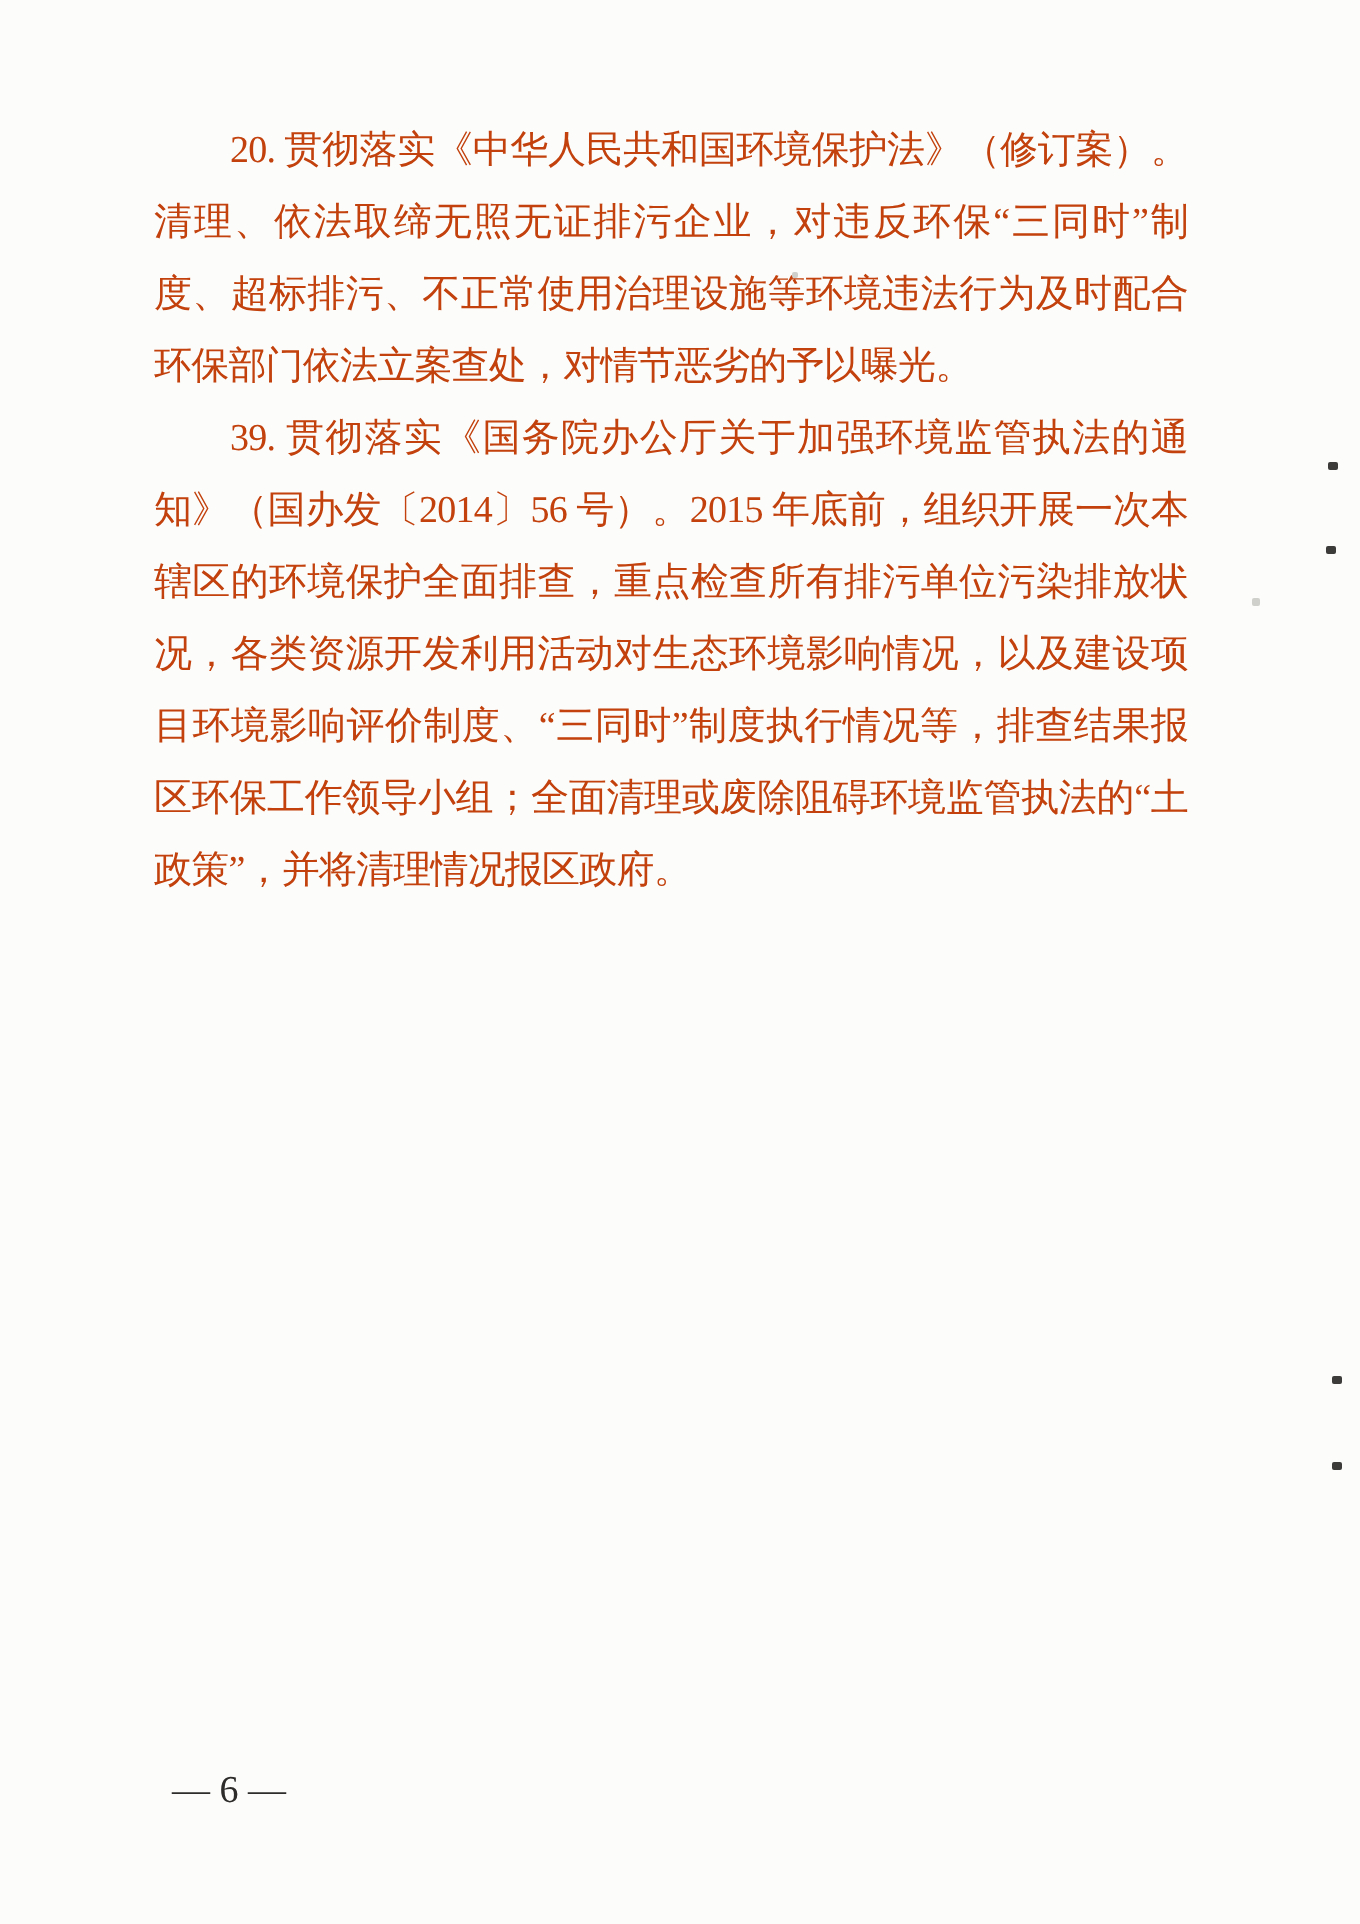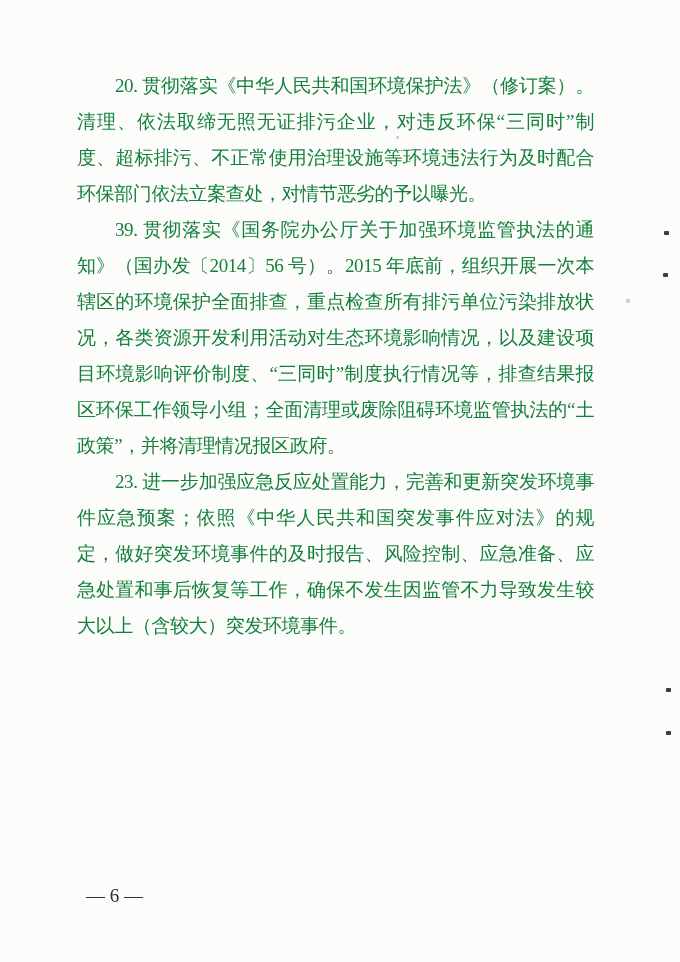--- a/index.html
+++ b/index.html
@@ -18,23 +18,23 @@
     position: absolute;
     left: 0;
     top: 0;
     width: 680px;
     height: 962px;
     background: #fcfcfb;
   }
   .content {
     position: absolute;
     left: 77px;
-    top: 68px;
+    top: 58px;
     width: 517px;
-    color: #15803d;
+    color: #c2410c;
     font-size: 19px;
     line-height: 36px;
     text-align: justify;
     letter-spacing: -0.4px;
   }
   .content p.para {
     margin: 0;
     padding: 0;
     text-indent: 2em;
   }
@@ -61,21 +61,20 @@
   #speck-6 { left: 396px; top: 136px; width: 3px; height: 3px; }
 </style>
 </head>
 <body>
 
 <div class="page">
 
   <div class="content">
     <p class="para">20. 贯彻落实《中华人民共和国环境保护法》（修订案）。清理、依法取缔无照无证排污企业，对违反环保“三同时”制度、超标排污、不正常使用治理设施等环境违法行为及时配合环保部门依法立案查处，对情节恶劣的予以曝光。</p>
     <p class="para">39. 贯彻落实《国务院办公厅关于加强环境监管执法的通知》（国办发〔2014〕56 号）。2015 年底前，组织开展一次本辖区的环境保护全面排查，重点检查所有排污单位污染排放状况，各类资源开发利用活动对生态环境影响情况，以及建设项目环境影响评价制度、“三同时”制度执行情况等，排查结果报区环保工作领导小组；全面清理或废除阻碍环境监管执法的“土政策”，并将清理情况报区政府。</p>
-    <p class="para">23. 进一步加强应急反应处置能力，完善和更新突发环境事件应急预案；依照《中华人民共和国突发事件应对法》的规定，做好突发环境事件的及时报告、风险控制、应急准备、应急处置和事后恢复等工作，确保不发生因监管不力导致发生较大以上（含较大）突发环境事件。</p>
   </div>
 
   <div class="page-number">— 6 —</div>
 
   <div id="speck-1" class="speck dark"></div>
   <div id="speck-2" class="speck dark"></div>
   <div id="speck-3" class="speck dark"></div>
   <div id="speck-4" class="speck dark"></div>
   <div id="speck-5" class="speck faint"></div>
   <div id="speck-6" class="speck faint"></div>

